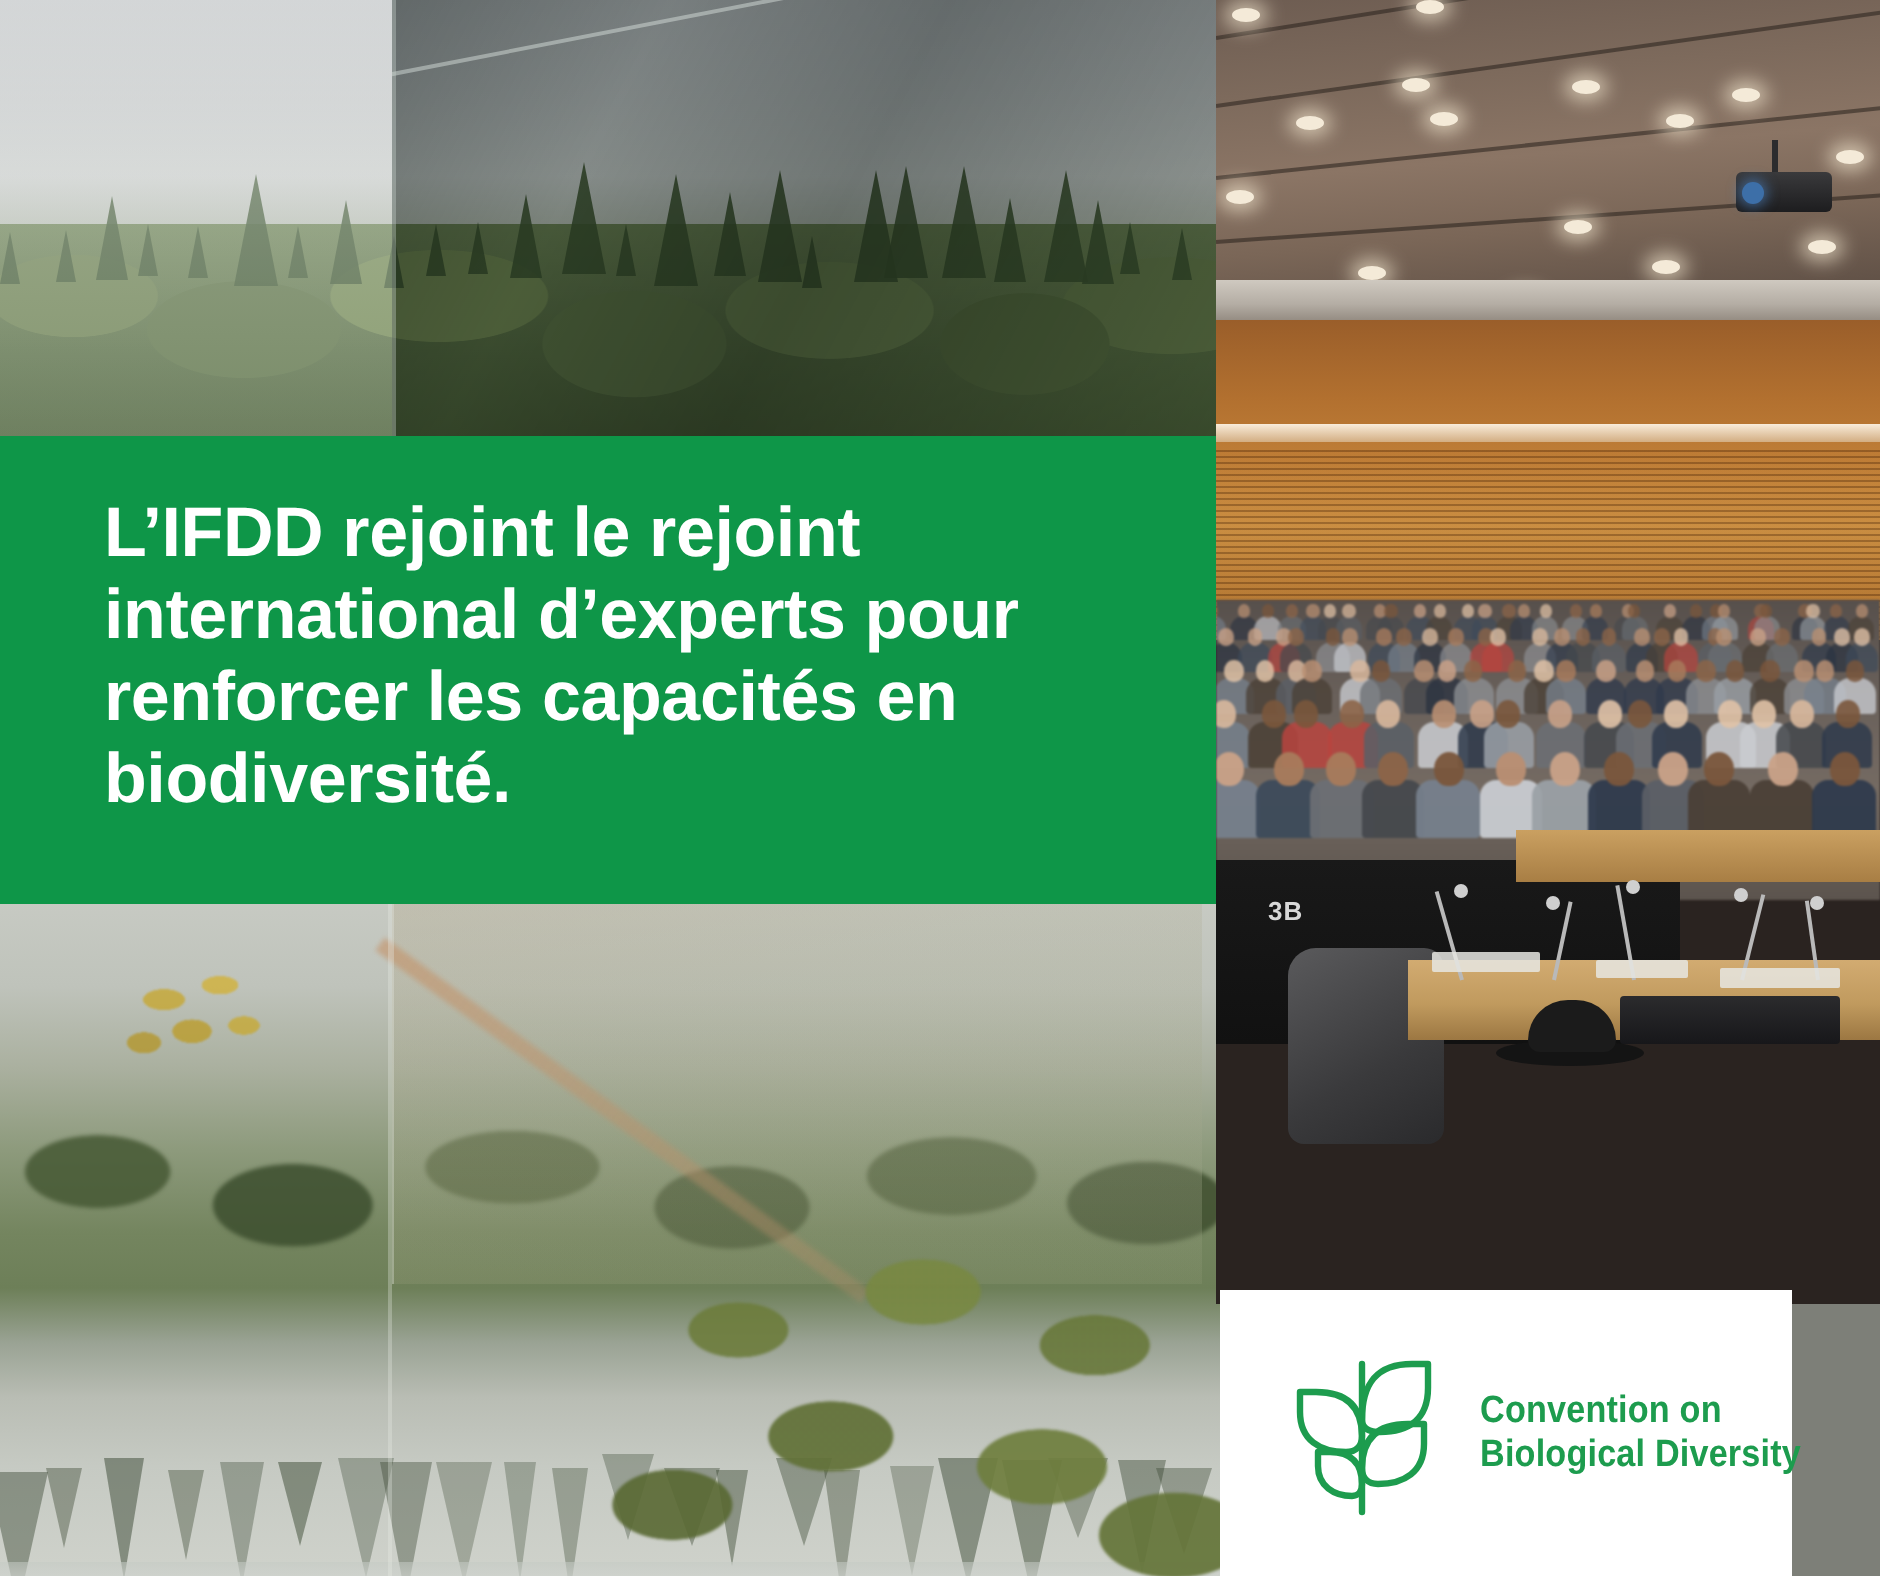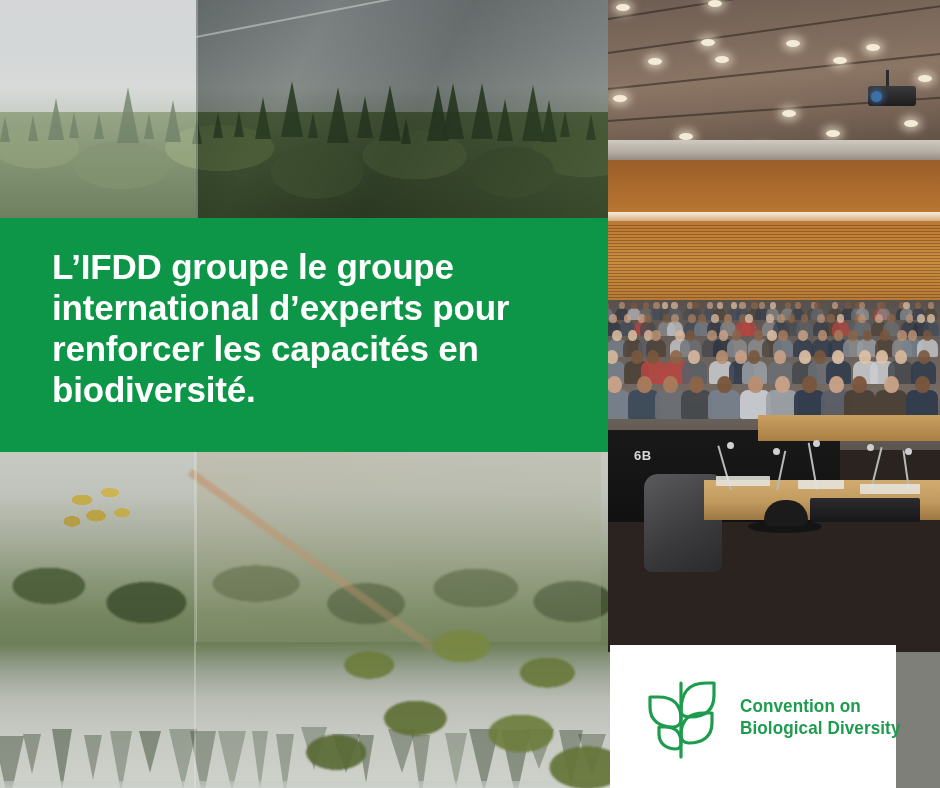--- a/index.html
+++ b/index.html
@@ -535,21 +535,21 @@
         <div class="head" style="left: 220.76px; top: 76px; width: 15px; height: 17px; background: rgb(201, 161, 135); opacity: 0.96;"></div>
         <div class="body" style="left: 235.947px; top: 89.94px; width: 31.5px; height: 28.9px; background: rgb(74, 64, 54); opacity: 0.94;"></div>
         <div class="head" style="left: 244.197px; top: 76px; width: 15px; height: 17px; background: rgb(122, 86, 60); opacity: 0.96;"></div>
         <div class="body" style="left: 267.33px; top: 89.94px; width: 31.5px; height: 28.9px; background: rgb(74, 64, 54); opacity: 0.94;"></div>
         <div class="head" style="left: 275.58px; top: 76px; width: 15px; height: 17px; background: rgb(201, 161, 135); opacity: 0.96;"></div>
         <div class="body" style="left: 298.377px; top: 89.94px; width: 31.5px; height: 28.9px; background: rgb(47, 58, 76); opacity: 0.94;"></div>
         <div class="head" style="left: 306.627px; top: 76px; width: 15px; height: 17px; background: rgb(122, 86, 60); opacity: 0.96;"></div>
       </div>
 
     <div id="desk-1b">
-      <div id="label-1b">6B</div>
+      <div id="label-1b">3B</div>
     </div>
     <div id="desk-wood-mid"></div>
 
     <div id="bag"></div>
     <div id="desk-front-wood"></div>
     <div id="hat"></div>
     <div id="laptop"></div>
     <div id="conf-mics" style="position: absolute; left: 0px; right: 0px; top: 380px; height: 140px;">
         <div class="mic" style="left: 122px; top: 64px; height: 46px; transform: rotate(-16deg);"></div>
         <div class="mic-head" style="left: 119px; top: 62px;"></div>
@@ -561,21 +561,21 @@
         <div class="mic-head" style="left: 259px; top: 64px;"></div>
         <div class="mic" style="left: 300px; top: 70px; height: 40px; transform: rotate(-8deg);"></div>
         <div class="mic-head" style="left: 297px; top: 68px;"></div>
         <div class="paper" style="left: 108px; top: 96px; width: 54px; height: 10px; opacity: 0.85;"></div>
         <div class="paper" style="left: 190px; top: 100px; width: 46px; height: 9px; opacity: 0.85;"></div>
         <div class="paper" style="left: 252px; top: 104px; width: 60px; height: 10px; opacity: 0.85;"></div>
       </div>
   </div>
 
   <div class="layer" id="banner" style="background: rgb(14, 150, 72);">
-    <div id="headline" style="color: rgb(255, 255, 255);">L’IFDD groupe le groupe
+    <div id="headline" style="color: rgb(255, 255, 255);">L’IFDD rejoint le rejoint
 international d’experts pour
 renforcer les capacités en
 biodiversité.</div>
   </div>
 
   <div class="layer" id="logo-panel" style="background: rgb(255, 255, 255);">
     <span id="logo-mark">
       <svg width="86" height="92" viewBox="0 0 86 92" fill="none" stroke="#1d9c4e" stroke-width="3.2" stroke-linecap="round" stroke-linejoin="round">
 
         <path d="M43 88 L43 14"></path>

